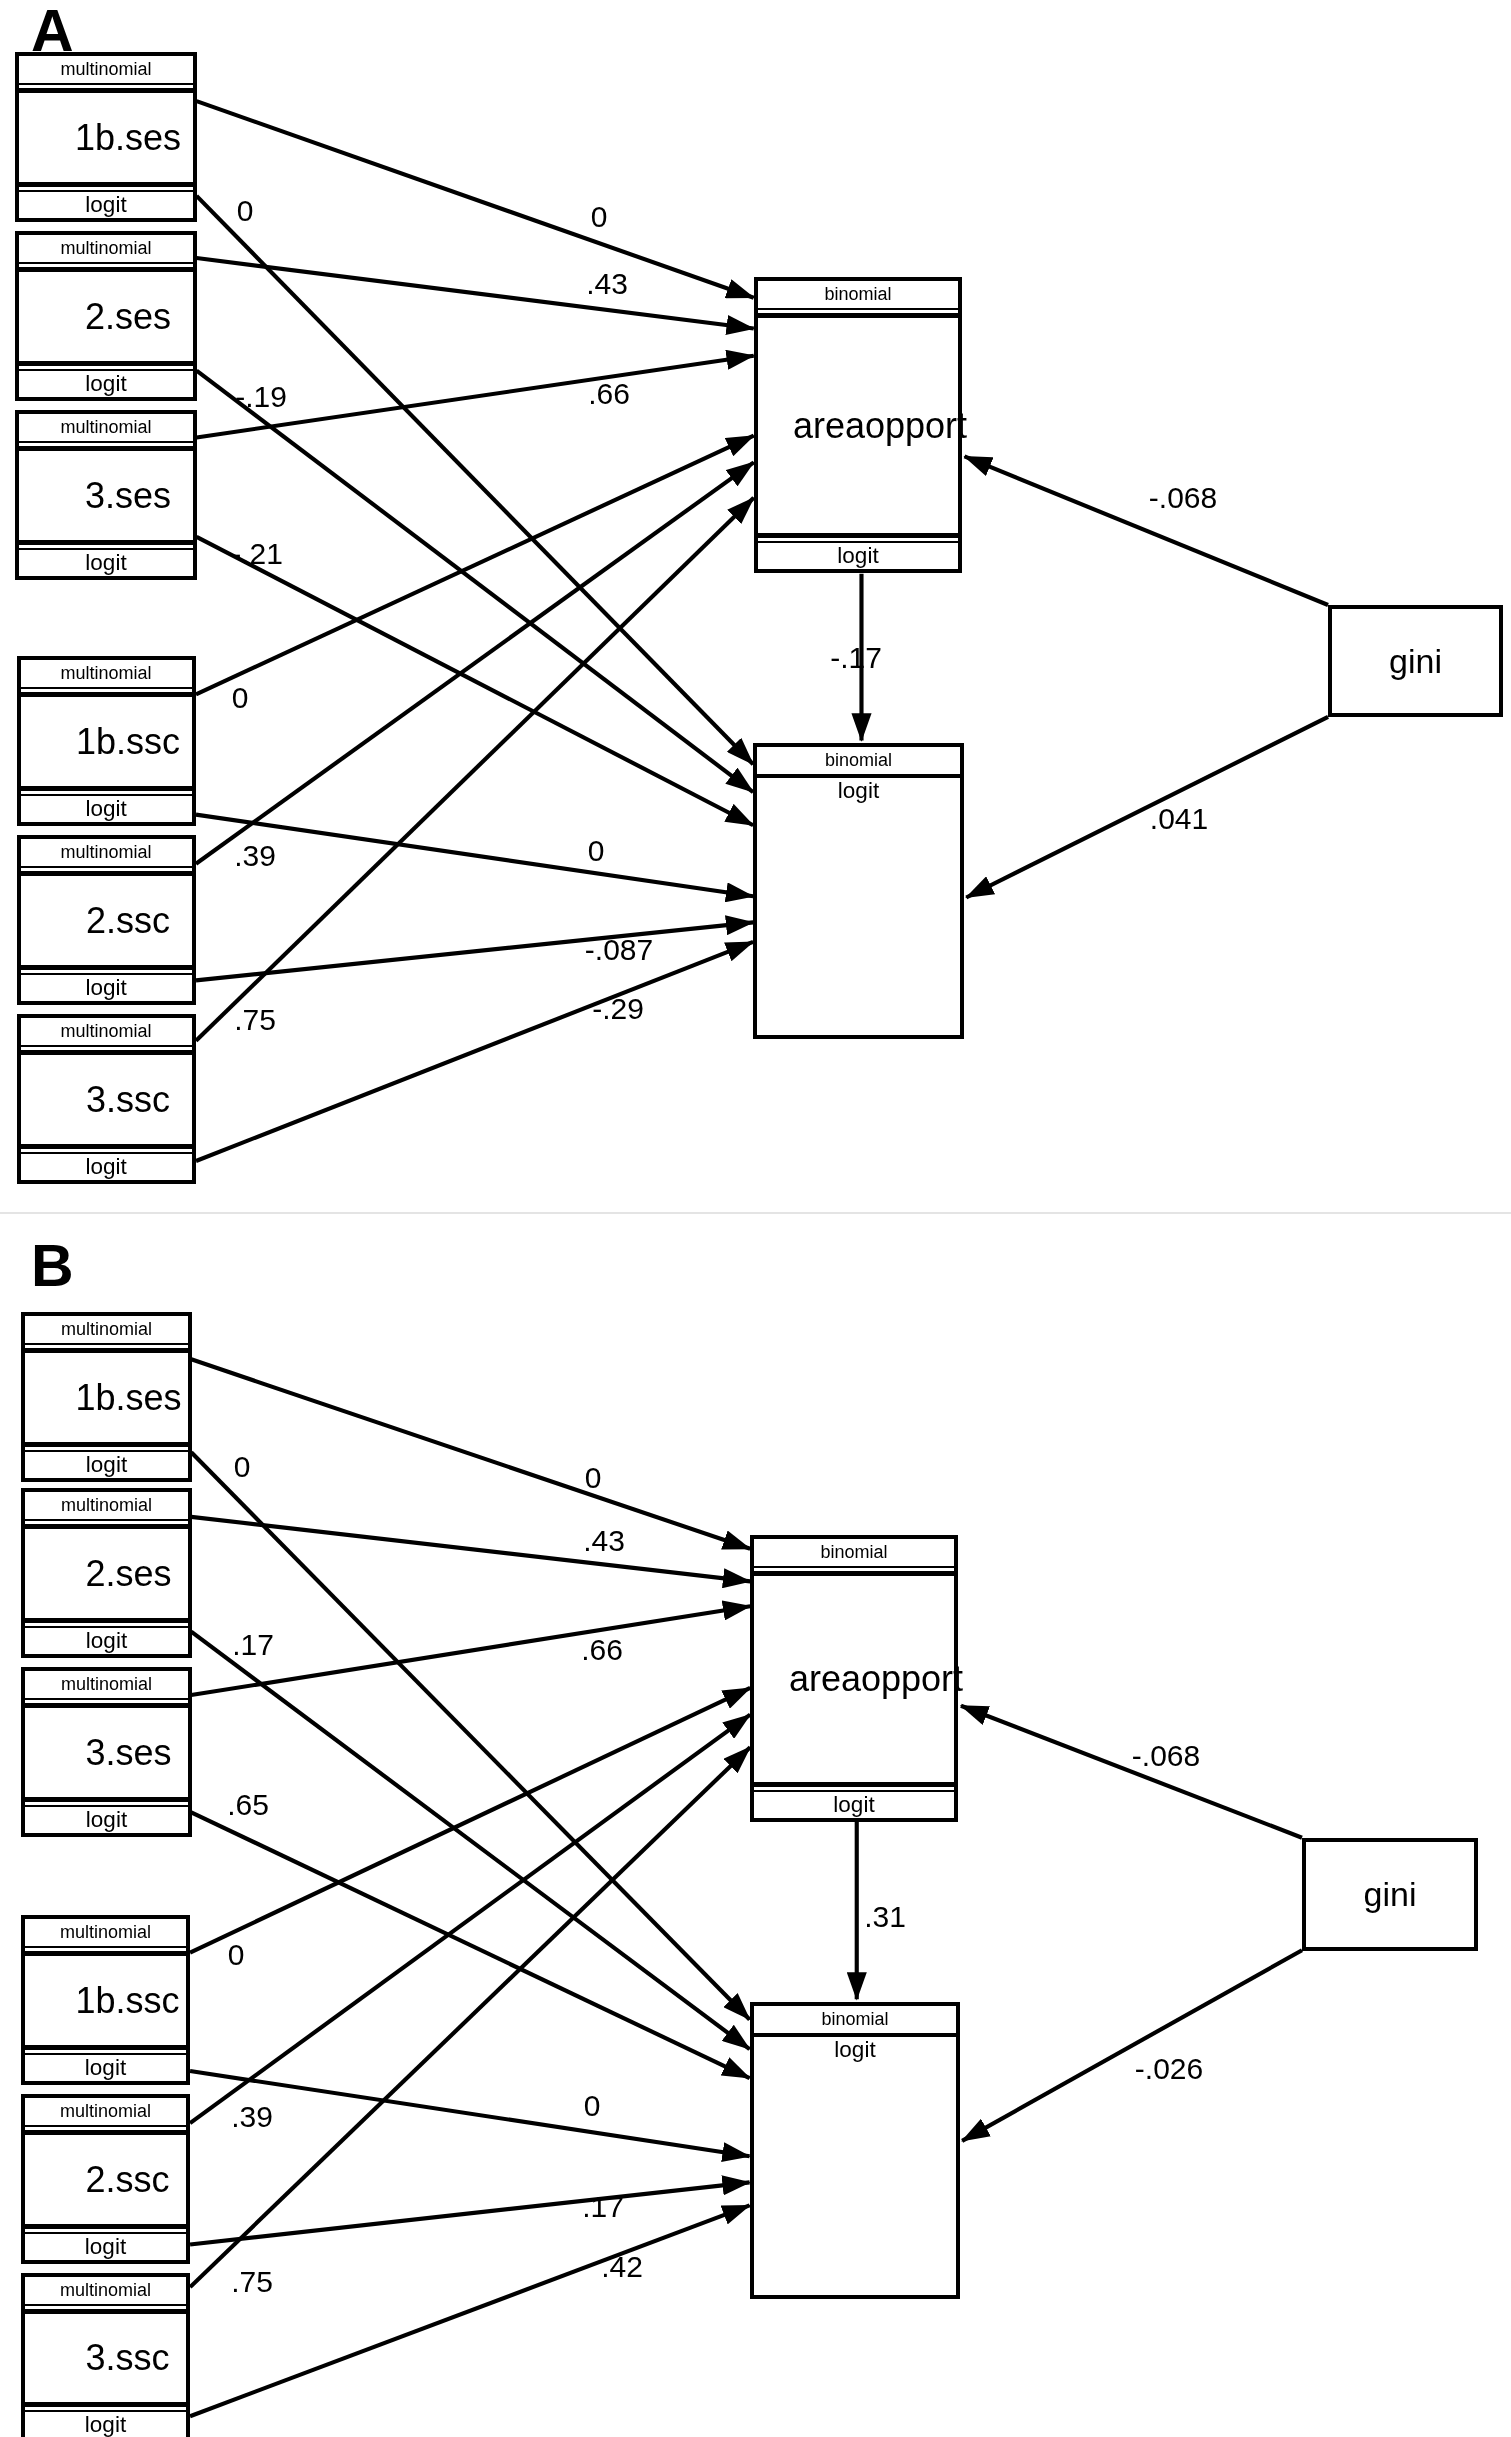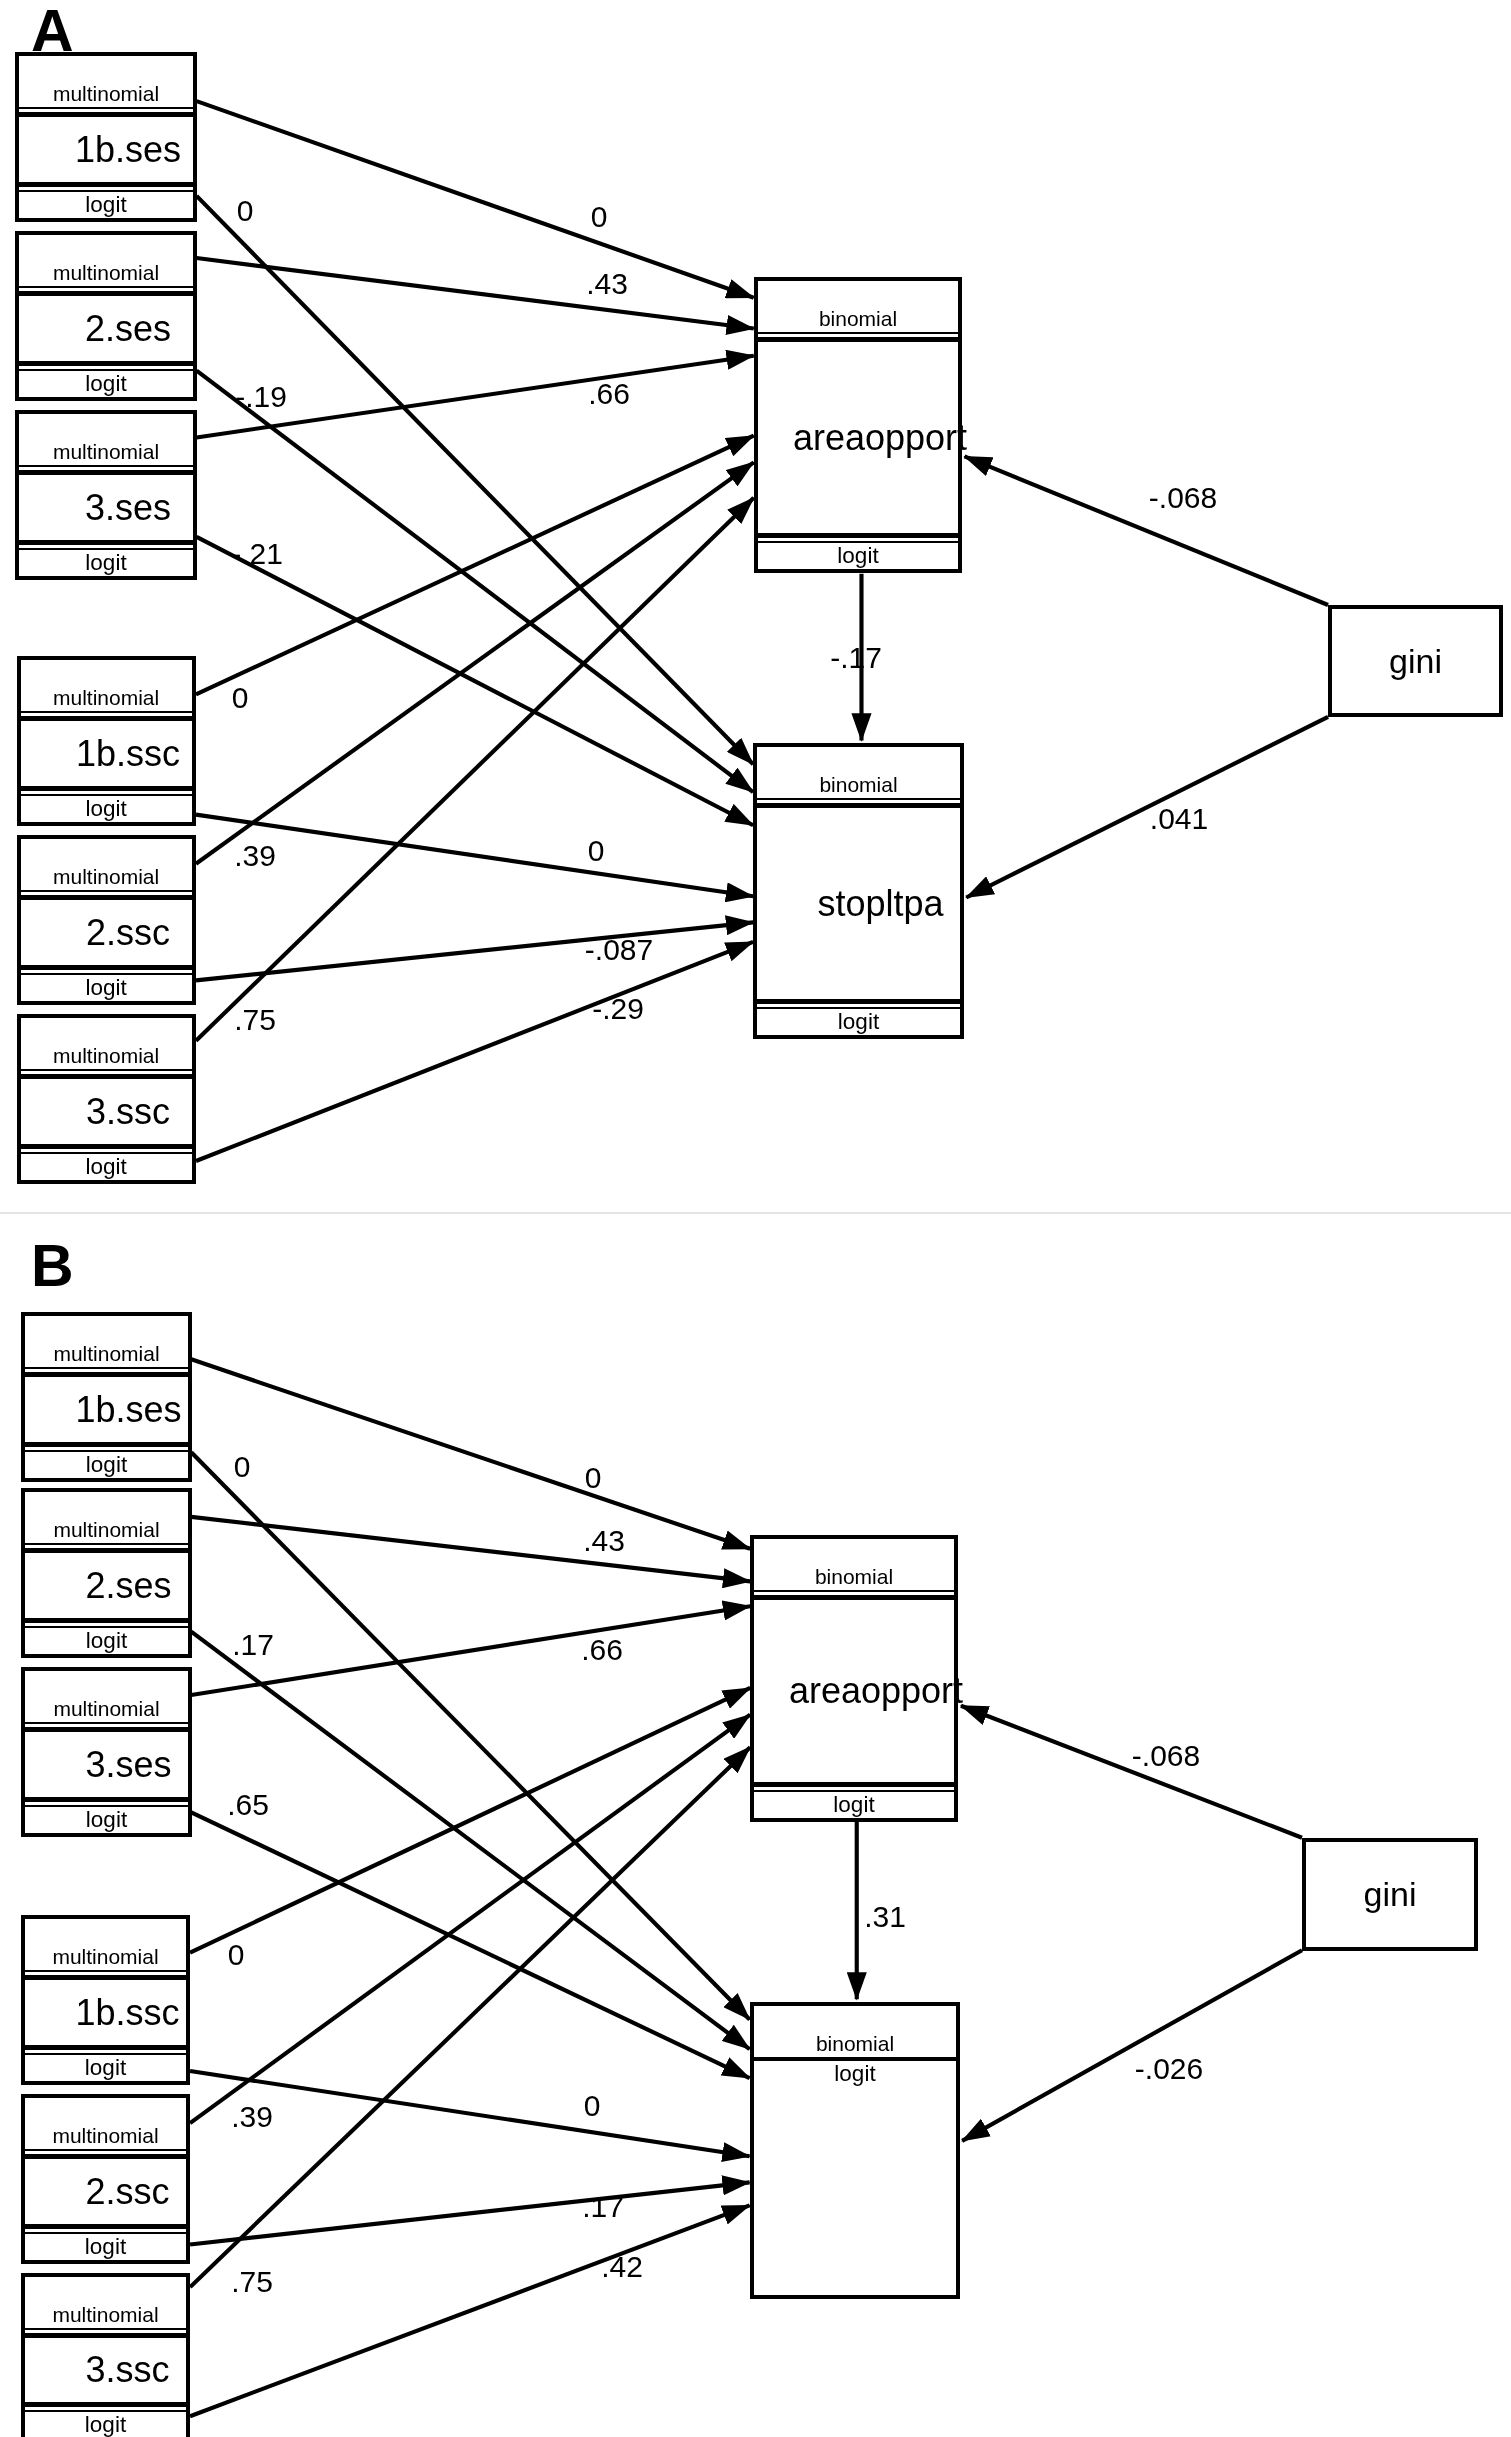--- a/index.html
+++ b/index.html
@@ -3,21 +3,21 @@
 <meta charset="utf-8">
 <style>
   html,body{margin:0;padding:0;background:#ffffff;}
   #stage{position:relative;width:1511px;height:2438px;background:#ffffff;overflow:hidden;
          font-family:"Liberation Sans",sans-serif;color:#000;}
   #edges{position:absolute;left:0;top:0;}
   .panel-label{position:absolute;font-size:59px;font-weight:700;line-height:1;}
   .node{position:absolute;display:flex;flex-direction:column;border:4.1px solid #000;
         background:#fff;box-sizing:border-box;}
   .cell{display:flex;align-items:center;justify-content:center;}
-  .hdr{height:27px;border-bottom:2.4px solid #000;font-size:21px;margin-top:24px;}
+  .hdr{height:27px;border-bottom:2.4px solid #000;font-size:18px;}
   .main{flex:1;margin:3px 0;border-top:5.3px solid #000;border-bottom:5.3px solid #000;font-size:36px;padding-left:44px;}
   .ftr{height:26px;border-top:2.4px solid #000;font-size:22.5px;}
   .exo{position:absolute;border:4.7px solid #000;background:#fff;display:flex;align-items:center;
        justify-content:center;font-size:34px;box-sizing:border-box;}
   .coef{position:absolute;transform:translate(-50%,-50%);font-size:30px;white-space:nowrap;}
   .divider{position:absolute;left:0;width:100%;height:2.4px;}
 </style>
 </head>
 <body>
 
@@ -92,21 +92,20 @@
       <div class="cell main">3.ssc</div>
       <div class="cell ftr">logit</div>
     </div>
     <div class="node" style="left: 754px; top: 277px; width: 208px; height: 296px;">
       <div class="cell hdr">binomial</div>
       <div class="cell main">areaopport</div>
       <div class="cell ftr">logit</div>
     </div>
     <div class="node" style="left: 753px; top: 743px; width: 211px; height: 296px;">
       <div class="cell hdr">binomial</div>
-      <div class="cell main">stopltpa</div>
       <div class="cell ftr">logit</div>
     </div>
     <div class="exo" style="left: 1328px; top: 605px; width: 175px; height: 112px;">
       <span>gini</span>
     </div>
     <div class="coef" style="left: 599px; top: 217px;">0</div>
     <div class="coef" style="left: 607px; top: 284px;">.43</div>
     <div class="coef" style="left: 609px; top: 394px;">.66</div>
     <div class="coef" style="left: 245px; top: 211px;">0</div>
     <div class="coef" style="left: 261px; top: 397px;">-.19</div>

